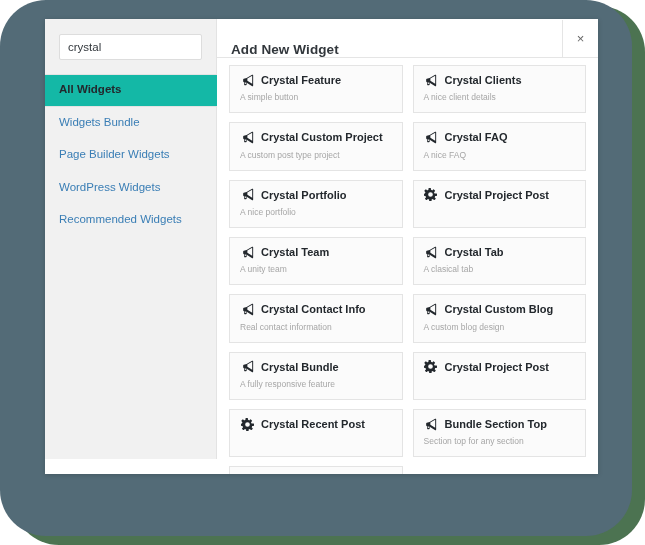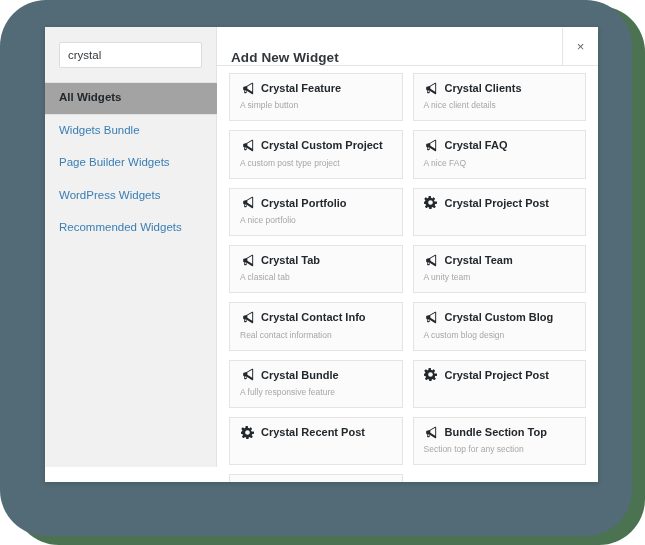--- a/index.html
+++ b/index.html
@@ -38,21 +38,21 @@
     width: 632px;
     height: 536px;
     background: #536b77;
     border-radius: 46px;
   }
 
   
   .modal {
     position: absolute;
     left: 45px;
-    top: 27px;
+    top: 19px;
     width: 553px;
     height: 455px;
     background: #ffffff;
     box-shadow: 0 1px 5px rgba(0,0,0,0.18);
     overflow: hidden;
     display: flex;
     flex-direction: row;
   }
 
   
@@ -90,21 +90,21 @@
     font-size: 11.5px;
     line-height: 1;
     padding: 9px 14px 10px 14px;
     color: #3a7eb5;
     text-decoration: none;
     cursor: pointer;
     border-top: 1px solid transparent;
     border-bottom: 1px solid transparent;
   }
   .nav-item.active {
-    background: #a3a3a3;
+    background: #14b8a6;
     color: #23282d;
     font-weight: bold;
     border-top: 1px solid #e3e3e3;
     border-bottom: 1px solid #e3e3e3;
     margin-right: -1px;
   }
 
   
   .panel {
     flex: 1 1 auto;
@@ -298,34 +298,34 @@
                 <span class="card-title">Crystal Project Post</span>
               </div>
             </div>
             <div class="widget-card">
               <div class="card-head">
                 <span class="card-icon">
                   <svg width="13" height="13" viewBox="0 0 20 20" fill="currentColor" aria-hidden="true">
                     <path d="M18.1 1.2c-.3-.2-.7-.2-1 0L8.6 6.3 4.3 7.4c-.6.2-1 .7-1 1.3v2.6c0 .6.4 1.1 1 1.3l1 .3-.5 3.3c-.1.5.3 1 .8 1h2.1c.4 0 .8-.3.9-.7l.7-2.6 8 4.8c.4.2.9.1 1.2-.3.1-.2.2-.4.2-.6V2.1c0-.4-.2-.7-.6-.9zM6.3 15.5l.4-2.7 1.8.5-.6 2.2H6.3zm10.9-.6l-7.4-4.4V7.1l7.4-4.4v12.2z"></path>
                   </svg>
                 </span>
+                <span class="card-title">Crystal Team</span>
+              </div>
+              <div class="card-desc">A unity team</div>
+            </div>
+            <div class="widget-card">
+              <div class="card-head">
+                <span class="card-icon">
+                  <svg width="13" height="13" viewBox="0 0 20 20" fill="currentColor" aria-hidden="true">
+                    <path d="M18.1 1.2c-.3-.2-.7-.2-1 0L8.6 6.3 4.3 7.4c-.6.2-1 .7-1 1.3v2.6c0 .6.4 1.1 1 1.3l1 .3-.5 3.3c-.1.5.3 1 .8 1h2.1c.4 0 .8-.3.9-.7l.7-2.6 8 4.8c.4.2.9.1 1.2-.3.1-.2.2-.4.2-.6V2.1c0-.4-.2-.7-.6-.9zM6.3 15.5l.4-2.7 1.8.5-.6 2.2H6.3zm10.9-.6l-7.4-4.4V7.1l7.4-4.4v12.2z"></path>
+                  </svg>
+                </span>
                 <span class="card-title">Crystal Tab</span>
               </div>
               <div class="card-desc">A clasical tab</div>
-            </div>
-            <div class="widget-card">
-              <div class="card-head">
-                <span class="card-icon">
-                  <svg width="13" height="13" viewBox="0 0 20 20" fill="currentColor" aria-hidden="true">
-                    <path d="M18.1 1.2c-.3-.2-.7-.2-1 0L8.6 6.3 4.3 7.4c-.6.2-1 .7-1 1.3v2.6c0 .6.4 1.1 1 1.3l1 .3-.5 3.3c-.1.5.3 1 .8 1h2.1c.4 0 .8-.3.9-.7l.7-2.6 8 4.8c.4.2.9.1 1.2-.3.1-.2.2-.4.2-.6V2.1c0-.4-.2-.7-.6-.9zM6.3 15.5l.4-2.7 1.8.5-.6 2.2H6.3zm10.9-.6l-7.4-4.4V7.1l7.4-4.4v12.2z"></path>
-                  </svg>
-                </span>
-                <span class="card-title">Crystal Team</span>
-              </div>
-              <div class="card-desc">A unity team</div>
             </div>
             <div class="widget-card">
               <div class="card-head">
                 <span class="card-icon">
                   <svg width="13" height="13" viewBox="0 0 20 20" fill="currentColor" aria-hidden="true">
                     <path d="M18.1 1.2c-.3-.2-.7-.2-1 0L8.6 6.3 4.3 7.4c-.6.2-1 .7-1 1.3v2.6c0 .6.4 1.1 1 1.3l1 .3-.5 3.3c-.1.5.3 1 .8 1h2.1c.4 0 .8-.3.9-.7l.7-2.6 8 4.8c.4.2.9.1 1.2-.3.1-.2.2-.4.2-.6V2.1c0-.4-.2-.7-.6-.9zM6.3 15.5l.4-2.7 1.8.5-.6 2.2H6.3zm10.9-.6l-7.4-4.4V7.1l7.4-4.4v12.2z"></path>
                   </svg>
                 </span>
                 <span class="card-title">Crystal Contact Info</span>
               </div>

